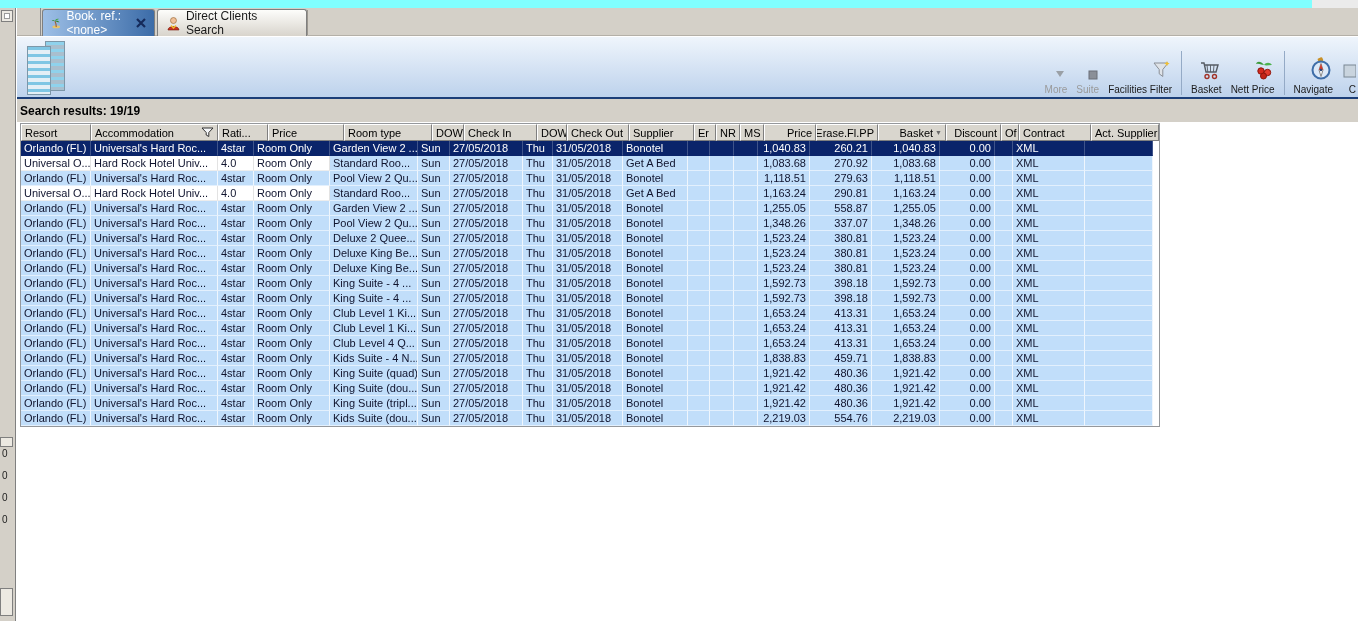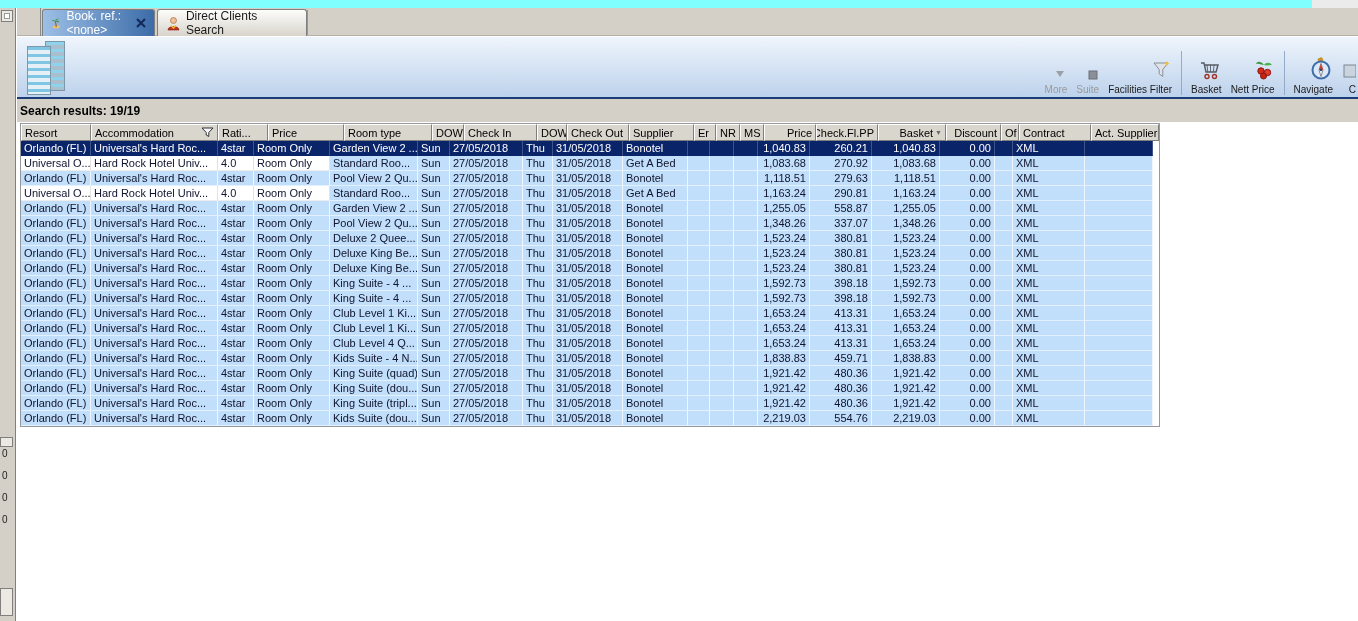--- a/index.html
+++ b/index.html
@@ -266,21 +266,21 @@
             <div class="hcell" style="width: 24px;">
               <span>NR</span>
             </div>
             <div class="hcell" style="width: 24px;">
               <span>MS</span>
             </div>
             <div class="hcell r" style="width: 52px;">
               <span>Price</span>
             </div>
             <div class="hcell r" style="width: 62px;">
-              <span>Check.Fl.PP</span>
+              <span>Erase.Fl.PP</span>
             </div>
             <div class="hcell r" style="width: 68px;">
               <span>Basket</span>
               <span class="sorticon">▼</span>
             </div>
             <div class="hcell r" style="width: 55px;">
               <span>Discount</span>
             </div>
             <div class="hcell" style="width: 18px;">
               <span>Of</span>

